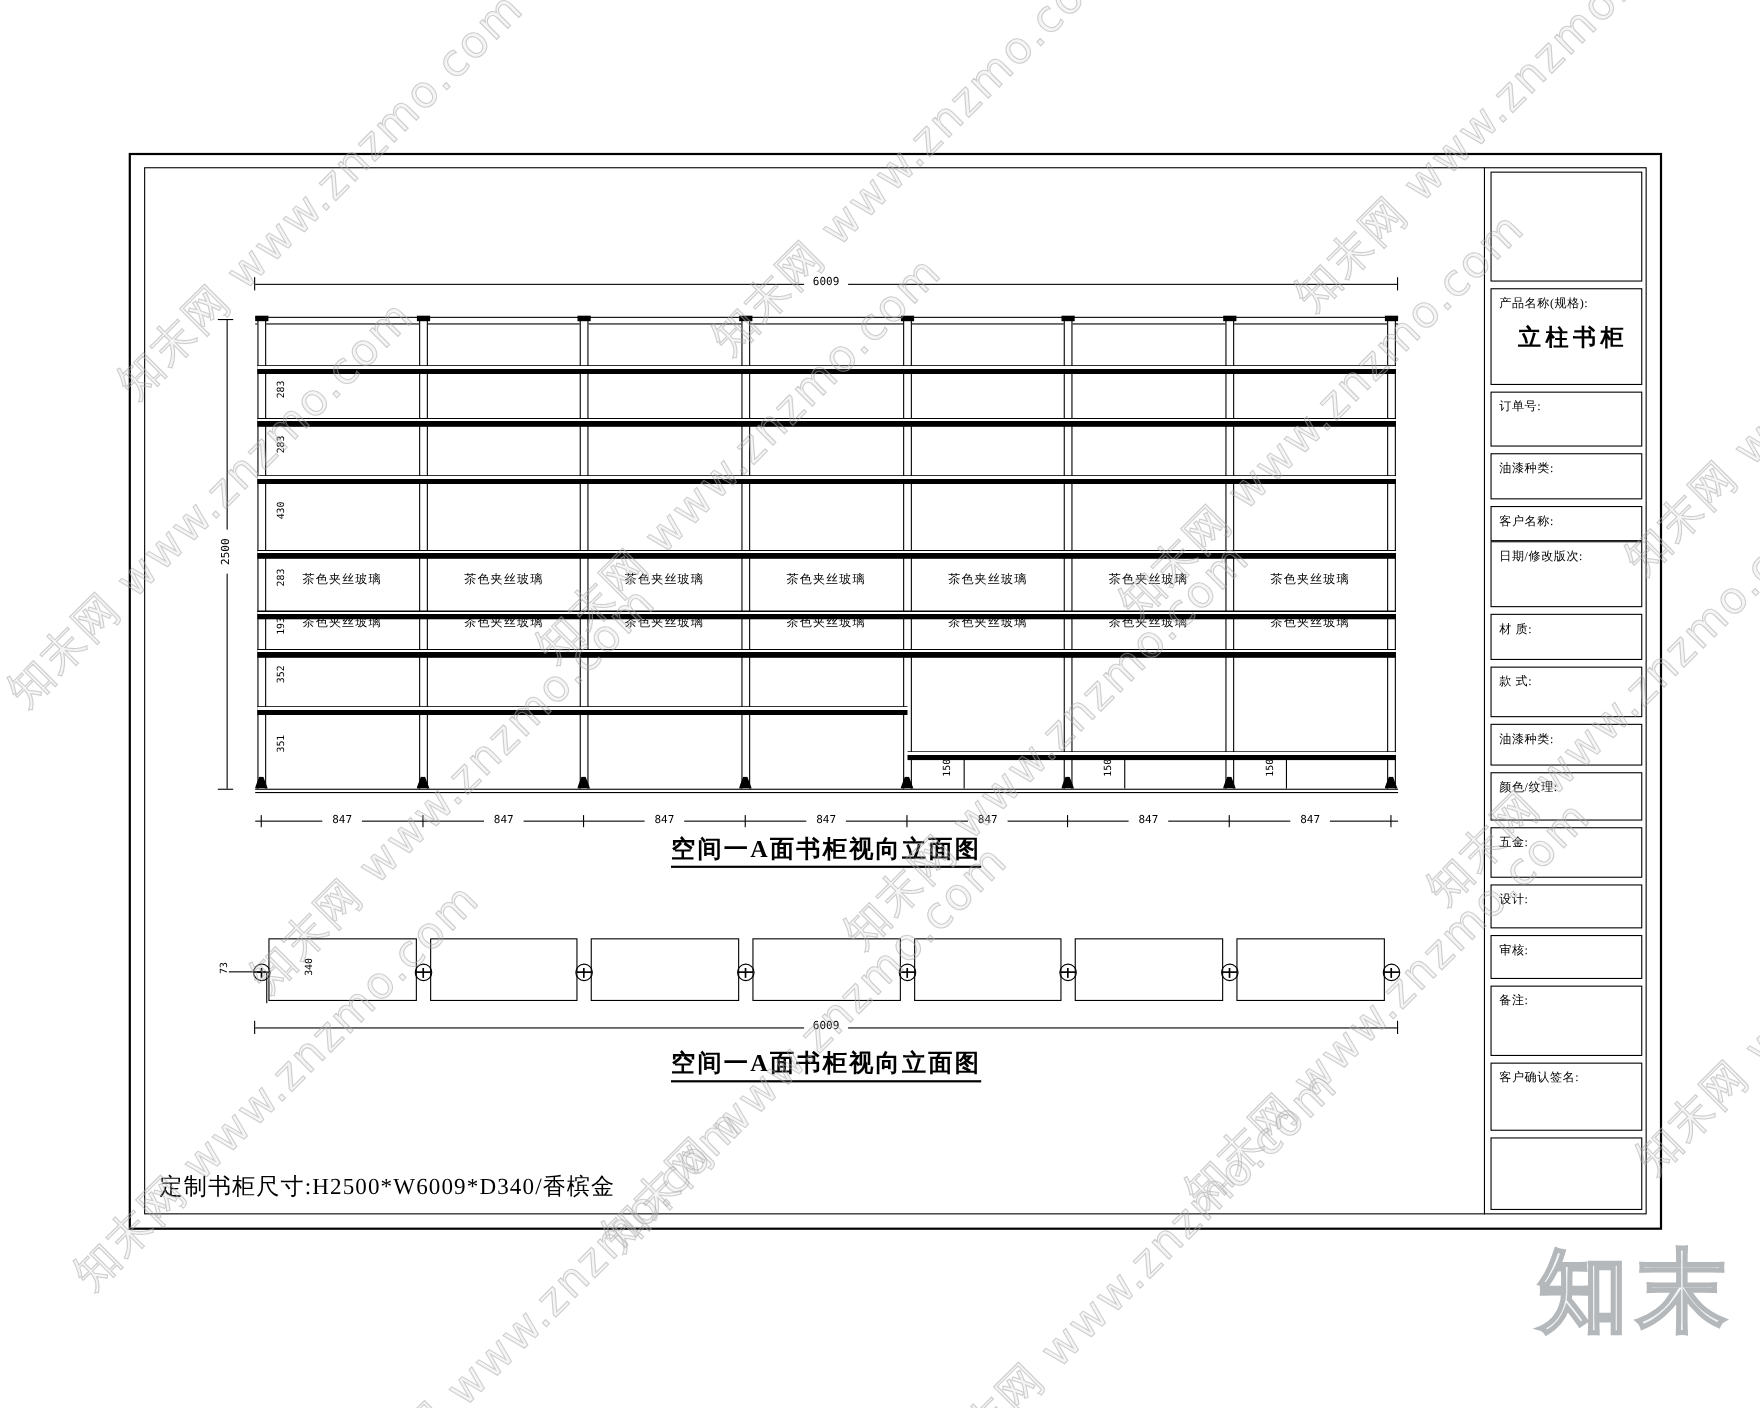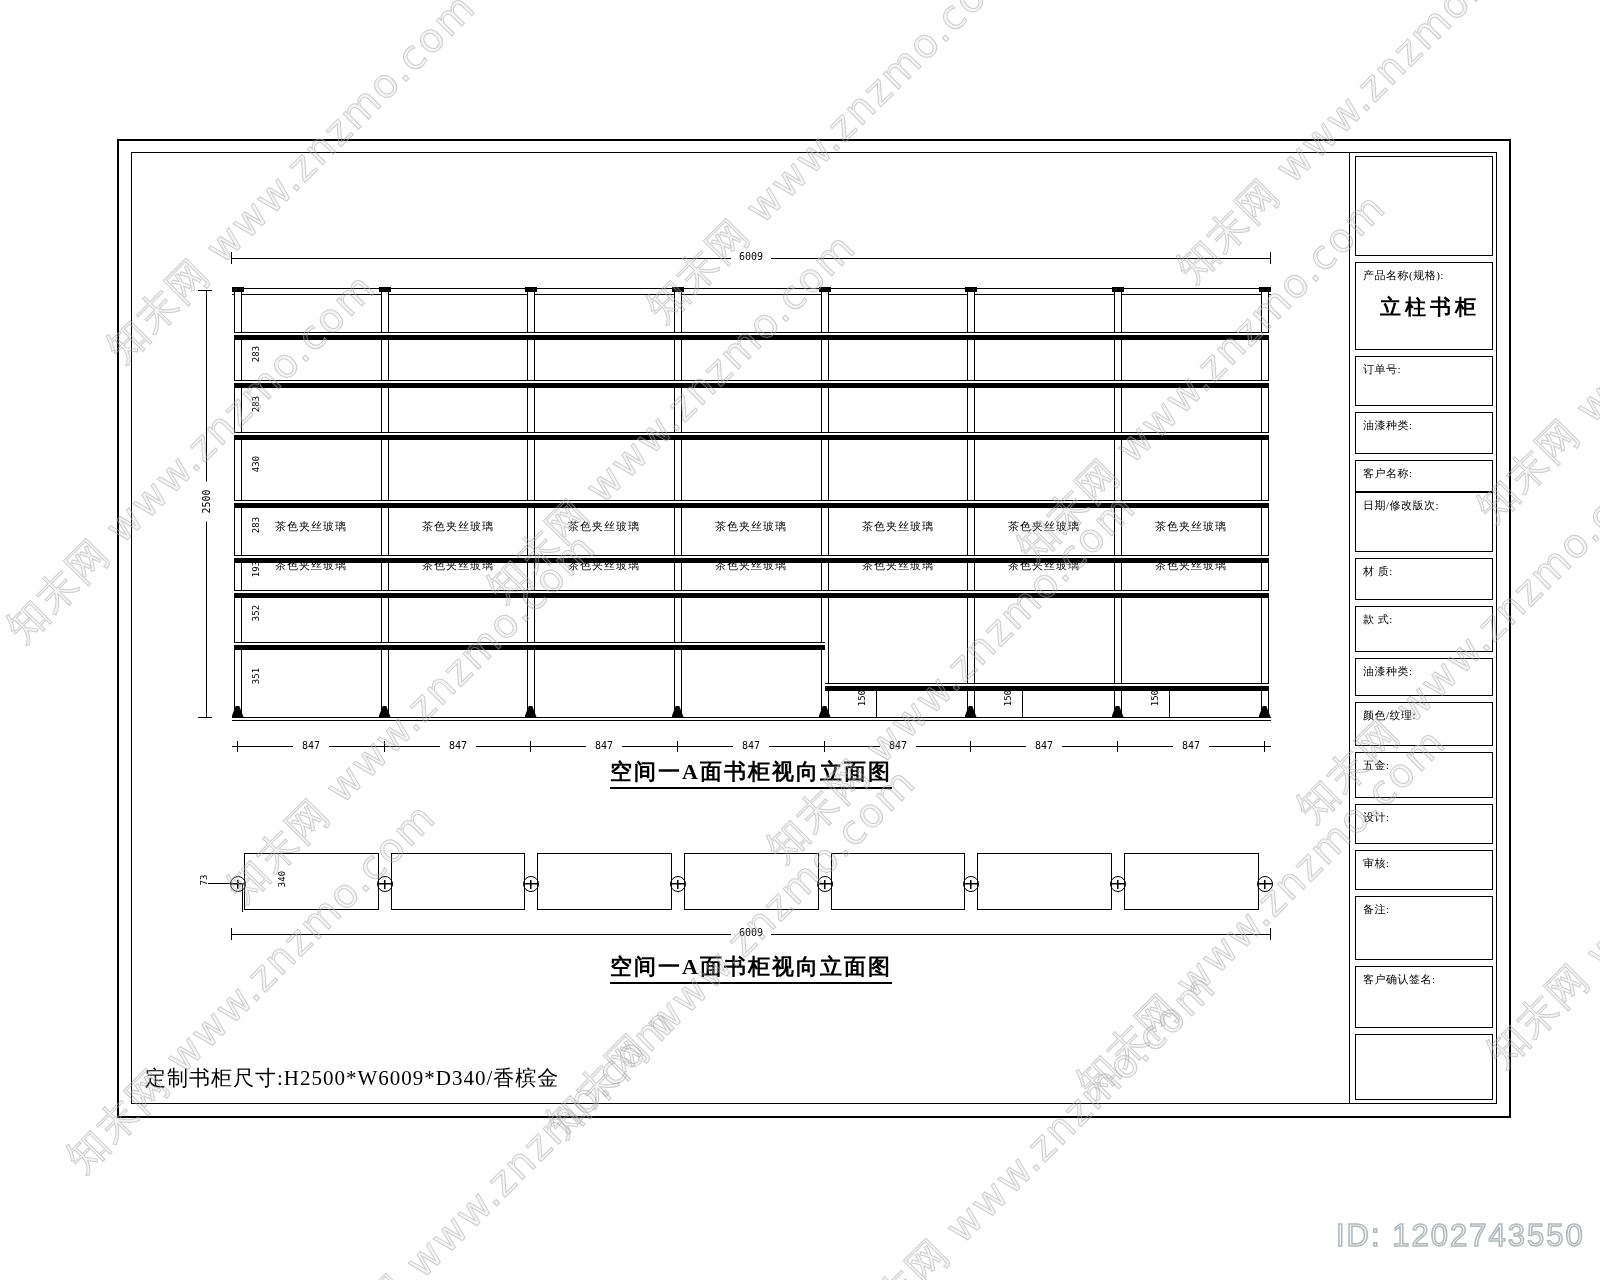--- a/index.html
+++ b/index.html
@@ -237,15 +237,15 @@
       </div>
     <div class="tb-box" style="top:896px;height:64px">
       <span class="tb-label">备注:</span>
       </div>
     <div class="tb-box" style="top:966px;height:62px">
       <span class="tb-label">客户确认签名:</span>
       </div>
     <div class="tb-box" style="top:1034px;height:66px"></div>
   </div>
 
-  <div class="brand-id">ID: 1202743550</div>
+  <div class="brand-logo">知末</div>
 
 </div>
 
 </body></html>

